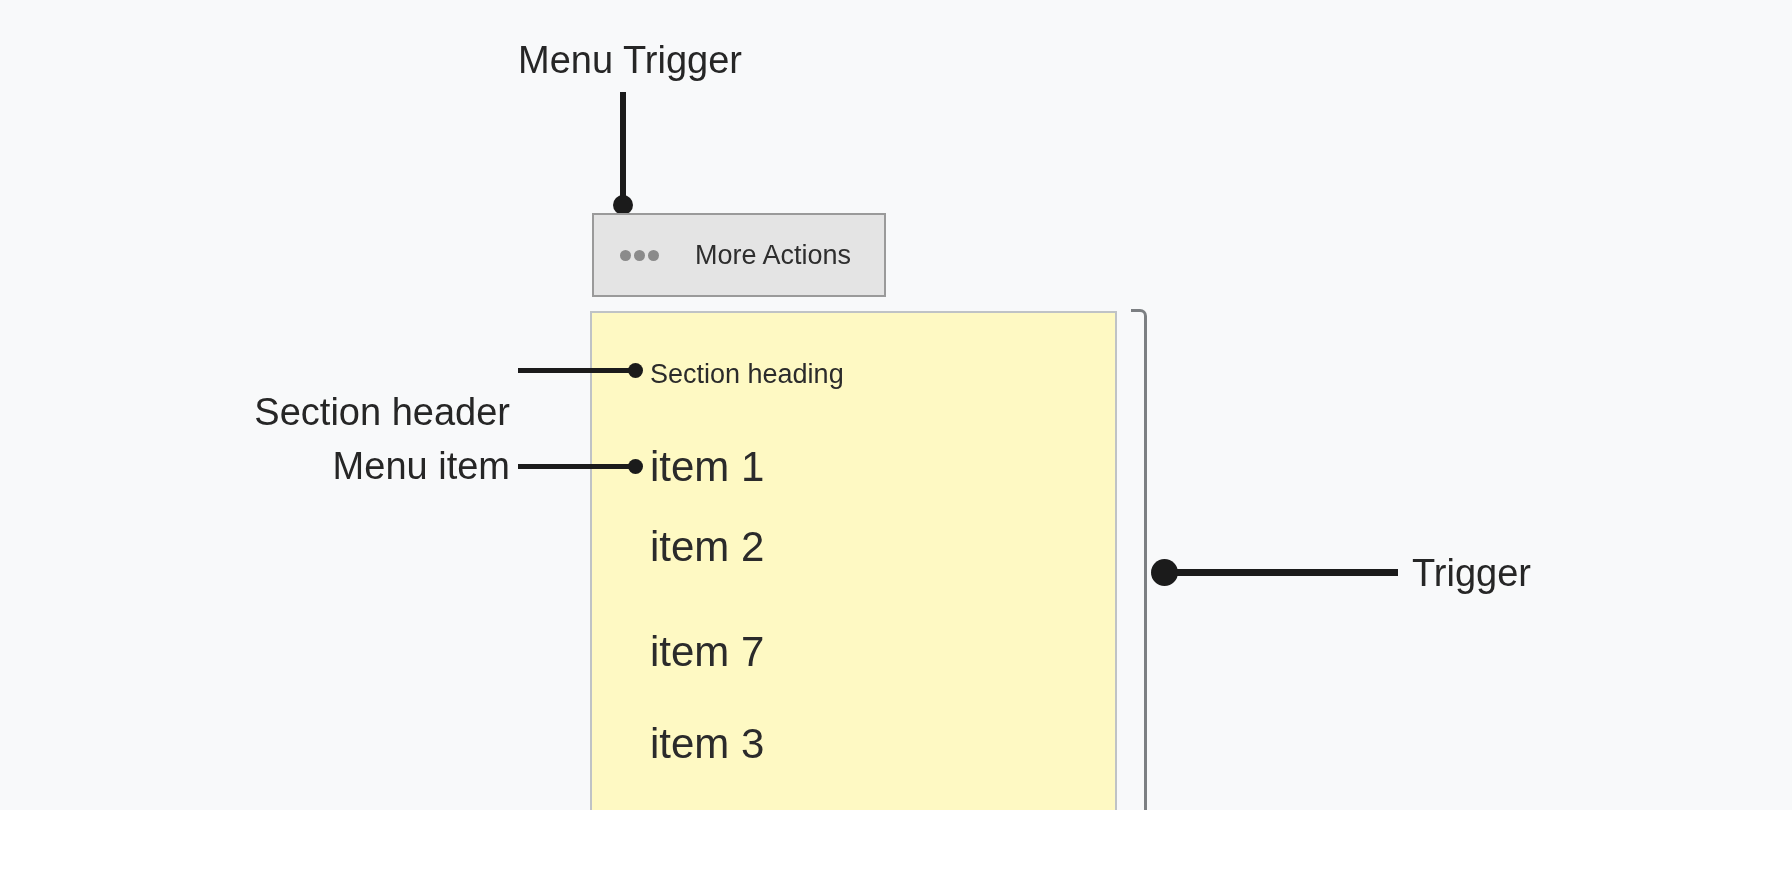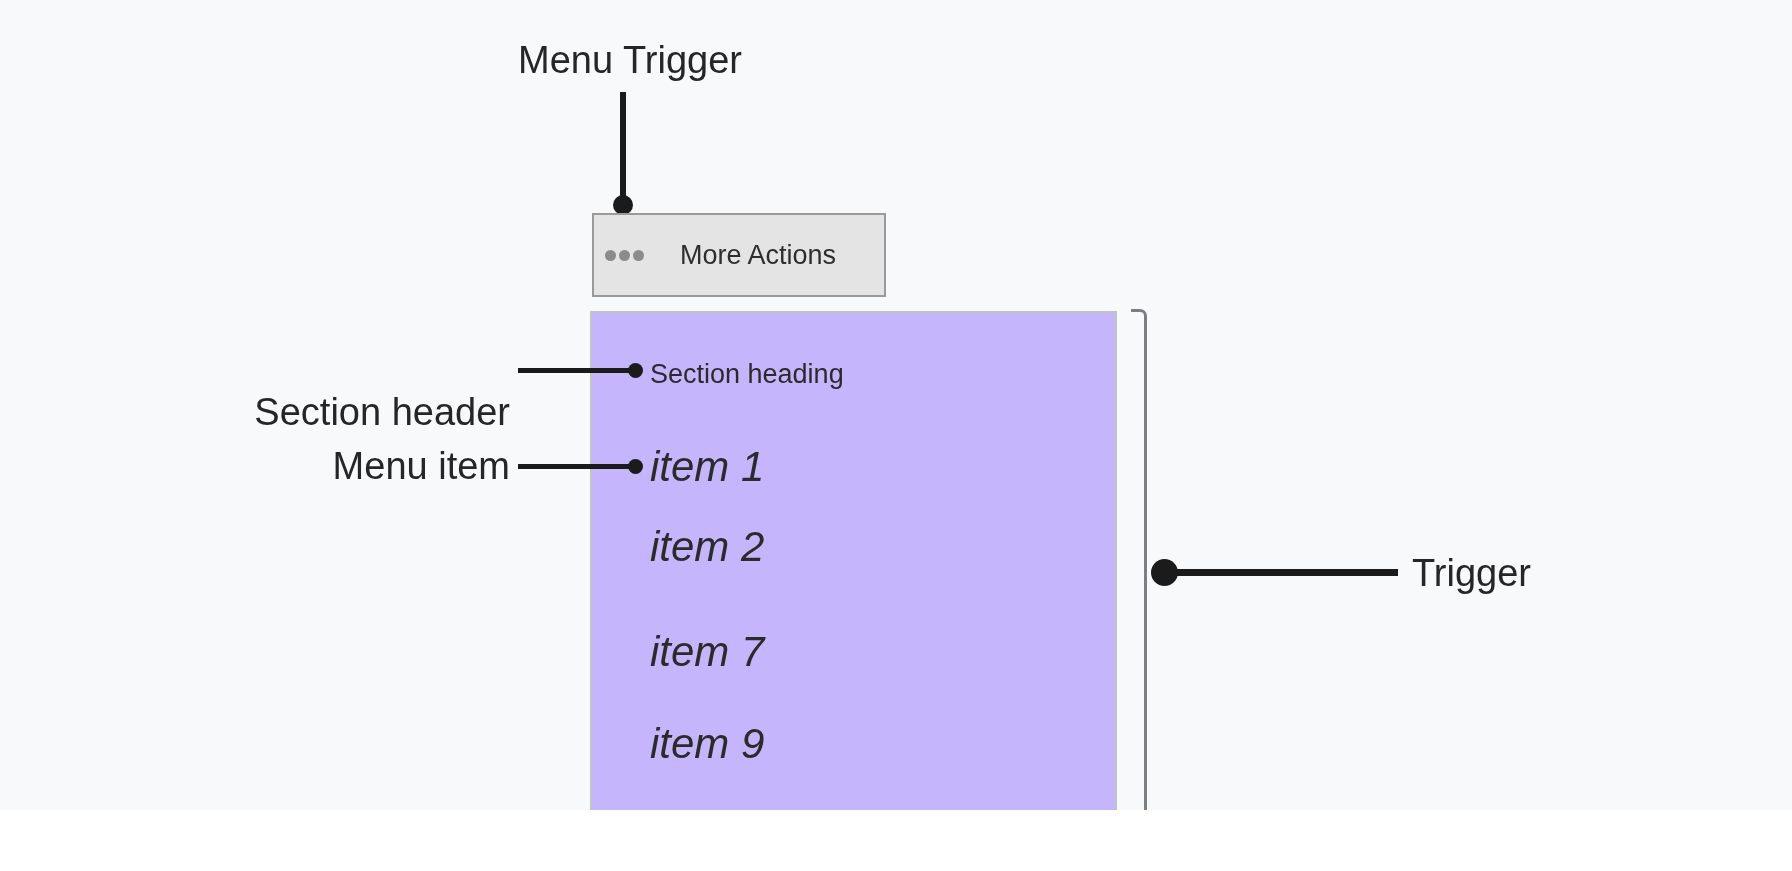--- a/index.html
+++ b/index.html
@@ -51,21 +51,21 @@
     position: absolute;
     left: 592px;
     top: 213px;
     width: 294px;
     height: 84px;
     box-sizing: border-box;
     background: #e4e4e4;
     border: 2px solid #9a9a9a;
     display: flex;
     align-items: center;
-    padding-left: 11px;
+    padding-left: 26px;
     cursor: pointer;
   }
   .ellipsis {
     display: flex;
     align-items: center;
     gap: 3px;
   }
   .ellipsis i {
     display: block;
     width: 11px;
@@ -80,39 +80,38 @@
   }
 
   
   .menu-panel {
     position: absolute;
     left: 590px;
     top: 311px;
     width: 527px;
     height: 524px;
     box-sizing: border-box;
-    background: #c4b5fd;
+    background: #fef9c3;
     border: 2px solid #bfc3c6;
   }
   .menu-panel .row {
     position: absolute;
     left: 58px;
     transform: translateY(-50%);
     white-space: nowrap;
   }
   .section-heading {
     font-size: 27px;
     color: #2b2b2b;
     top: 61px;
   }
   .menu-item {
     font-size: 42px;
     color: #2b2b2b;
     cursor: pointer;
-    font-style: italic;
   }
   .mi-1 { top: 154px; }
   .mi-2 { top: 234px; }
   .mi-3 { top: 339px; }
   .mi-4 { top: 431px; }
 
   
   .bracket {
     position: absolute;
     left: 1131px;
@@ -151,21 +150,21 @@
         <i></i>
     </span>
     <span class="trigger-text">More Actions</span>
   </div>
 
   <div class="menu-panel">
     <div class="row section-heading">Section heading</div>
     <div class="row menu-item mi-1">item 1</div>
     <div class="row menu-item mi-2">item 2</div>
     <div class="row menu-item mi-3">item 7</div>
-    <div class="row menu-item mi-4">item 9</div>
+    <div class="row menu-item mi-4">item 3</div>
   </div>
 
   <div class="callout-label" style="right:1282px; top:370px; text-align:right;margin-top:42px;">Section header</div>
   <div class="callout-line-h" style="left:518px; top:368px; width:116px;"></div>
   <div class="callout-dot dot-sm" style="left:628px; top:363px;"></div>
 
   <div class="callout-label" style="right:1282px; top:466px; text-align:left;">Menu item</div>
   <div class="callout-line-h" style="left:518px; top:464px; width:116px;"></div>
   <div class="callout-dot dot-sm" style="left:628px; top:459px;"></div>
 

